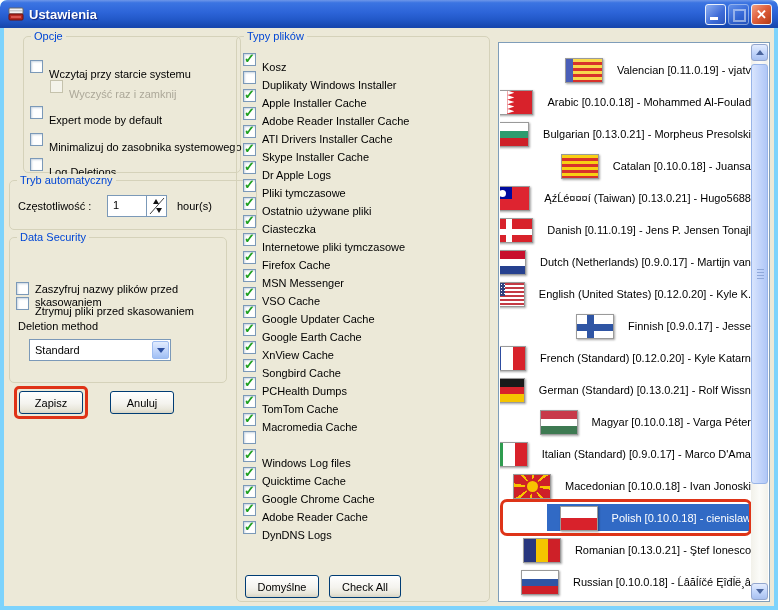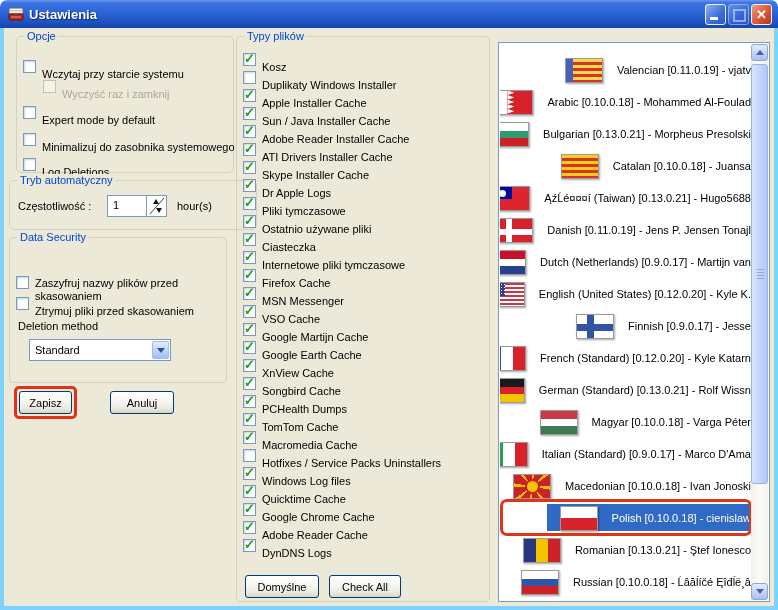--- a/index.html
+++ b/index.html
@@ -46,21 +46,21 @@
   .combo-btn{width:17px;height:18px;margin:1px;border:1px solid #9EBCF0;border-radius:2px;flex:none;
     background:linear-gradient(180deg,#E2ECFE 0%,#C2D6FB 50%,#A0BFF4 100%);
     display:flex;align-items:center;justify-content:center;}
   .combo-btn::after{content:"";border-left:4px solid transparent;border-right:4px solid transparent;
     border-top:5px solid #2C4FA0;}
   
   .xp-btn{position:absolute;height:23px;border:1px solid #003C74;border-radius:3px;
     background:linear-gradient(180deg,#FFFFFF 0%,#F4F3EE 55%,#E9E7DB 82%,#D8D5C5 100%);
     font-family:inherit;font-size:11px;display:flex;align-items:center;justify-content:center;padding:0;}
   .ring-box{position:absolute;border:3px solid #DF3216;border-radius:5px;padding:2px;}
-  .ring-box .xp-btn{position:static;width:53px;}
+  .ring-box .xp-btn{position:static;width:64px;}
   
   .ft-list{position:absolute;left:6px;top:13px;right:4px;}
   .ft-row{position:relative;height:18px;display:flex;align-items:center;gap:6px;}
   
   .lang-panel{position:absolute;border:1px solid #7F9DB9;background:#fff;overflow:hidden;}
   .lang-list{position:absolute;left:1px;top:0;right:18px;bottom:1px;padding-top:11px;overflow:hidden;}
   .lang-row{position:relative;height:32px;display:flex;align-items:center;padding-left:5px;cursor:default;justify-content:flex-end;}
   .lang-label{position:relative;margin-left:14px;white-space:nowrap;z-index:2;}
   .lang-row.selected::before{content:"";position:absolute;left:47px;right:0;top:2px;bottom:3px;
     background:#316AC5;z-index:1;}
@@ -126,21 +126,21 @@
       <rect x="3" y="10" width="10" height="2" fill="#D9564E"></rect>
     </svg>
     <span class="title-text">Ustawienia</span>
     <span class="tb-btn btn-min"></span>
     <span class="tb-btn btn-max"></span>
     <span class="tb-btn btn-close"></span>
   </div>
 
   <div class="client">
 
-    <div class="groupbox" style="left:12px;top:8px;width:218px;height:137px;">
+    <div class="groupbox" style="left:19px;top:8px;width:218px;height:137px;">
       <span class="gb-label">Opcje</span>
       <label class="cb-row" style="left:6px;top:16px;">
         <span class="checkbox"></span>
         <span class="cb-label">Wczytaj przy starcie systemu</span>
       </label>
       <label class="cb-row disabled" style="left:26px;top:36px;">
         <span class="checkbox"></span>
         <span class="cb-label">Wyczyść raz i zamknij</span>
       </label>
       <label class="cb-row" style="left:6px;top:62px;">
@@ -168,21 +168,21 @@
             <path d="M4 7 L7 2 L10 7 Z" fill="#111"></path>
             <path d="M7 11 L13 11 L10 16 Z" fill="#111"></path>
           </svg>
         </span>
       </span>
       <span class="unit-label" style="left:167px;top:19px;">hour(s)</span>
     </div>
 
     <div class="groupbox" style="left:5px;top:209px;width:218px;height:146px;">
       <span class="gb-label">Data Security</span>
-      <label class="cb-row wrap" style="left:6px;top:24px;width:195px;align-items:center;">
+      <label class="cb-row wrap" style="left:6px;top:30px;width:195px;align-items:center;">
         <span class="checkbox"></span>
         <span class="cb-label">Zaszyfruj nazwy plików przed skasowaniem</span>
       </label>
       <label class="cb-row" style="left:6px;top:52px;">
         <span class="checkbox"></span>
         <span class="cb-label">Ztrymuj pliki przed skasowaniem</span>
       </label>
       <span class="freq-label" style="left:8px;top:82px;">Deletion method</span>
       <span class="combo" style="left:19px;top:101px;">
         <span class="combo-text">Standard</span>
@@ -205,24 +205,20 @@
         <label class="ft-row">
             <span class="checkbox"></span>
             <span class="cb-label">Duplikaty Windows Installer</span>
           </label>
         <label class="ft-row">
             <span class="checkbox checked"></span>
             <span class="cb-label">Apple Installer Cache</span>
           </label>
         <label class="ft-row">
             <span class="checkbox checked"></span>
-            <span class="cb-label">Sun / Java Installer Cache</span>
-          </label>
-        <label class="ft-row">
-            <span class="checkbox checked"></span>
             <span class="cb-label">Adobe Reader Installer Cache</span>
           </label>
         <label class="ft-row">
             <span class="checkbox checked"></span>
             <span class="cb-label">ATI Drivers Installer Cache</span>
           </label>
         <label class="ft-row">
             <span class="checkbox checked"></span>
             <span class="cb-label">Skype Installer Cache</span>
           </label>
@@ -253,21 +249,21 @@
         <label class="ft-row">
             <span class="checkbox checked"></span>
             <span class="cb-label">MSN Messenger</span>
           </label>
         <label class="ft-row">
             <span class="checkbox checked"></span>
             <span class="cb-label">VSO Cache</span>
           </label>
         <label class="ft-row">
             <span class="checkbox checked"></span>
-            <span class="cb-label">Google Martijn Cache</span>
+            <span class="cb-label">Google Updater Cache</span>
           </label>
         <label class="ft-row">
             <span class="checkbox checked"></span>
             <span class="cb-label">Google Earth Cache</span>
           </label>
         <label class="ft-row">
             <span class="checkbox checked"></span>
             <span class="cb-label">XnView Cache</span>
           </label>
         <label class="ft-row">
@@ -281,21 +277,20 @@
         <label class="ft-row">
             <span class="checkbox checked"></span>
             <span class="cb-label">TomTom Cache</span>
           </label>
         <label class="ft-row">
             <span class="checkbox checked"></span>
             <span class="cb-label">Macromedia Cache</span>
           </label>
         <label class="ft-row">
             <span class="checkbox"></span>
-            <span class="cb-label">Hotfixes / Service Packs Uninstallers</span>
           </label>
         <label class="ft-row">
             <span class="checkbox checked"></span>
             <span class="cb-label">Windows Log files</span>
           </label>
         <label class="ft-row">
             <span class="checkbox checked"></span>
             <span class="cb-label">Quicktime Cache</span>
           </label>
         <label class="ft-row">

